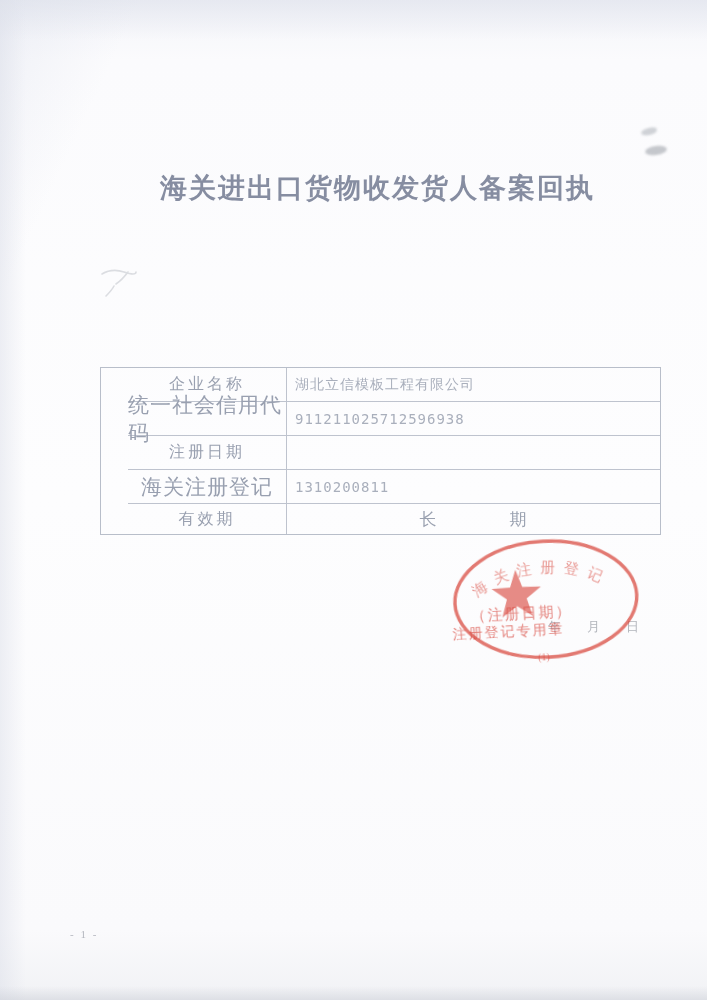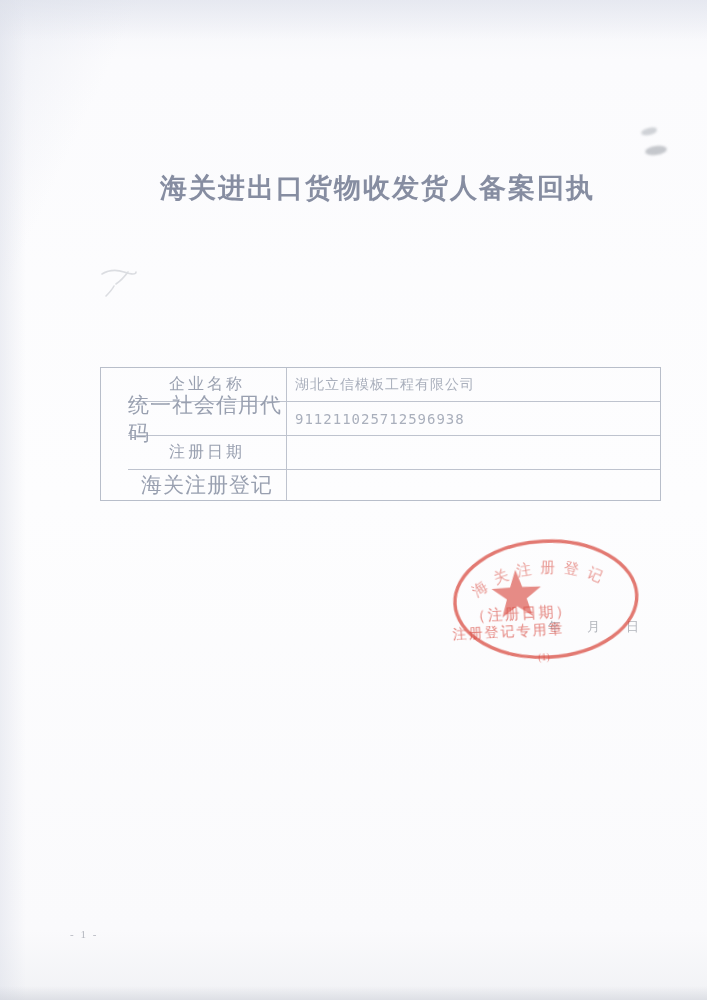--- a/index.html
+++ b/index.html
@@ -92,20 +92,28 @@
   </div>
   <div class="reg-row">
     <div class="cell-label tight">统一社会信用代码</div>
     <div class="cell-value">911211025712596938</div>
   </div>
   <div class="reg-row">
     <div class="cell-label">注册日期</div>
   </div>
   <div class="reg-row">
     <div class="cell-label tight">海关注册登记</div>
+    <div class="cell-value">1310200811</div>
+  </div>
+  <div class="reg-row">
+    <div class="cell-label">有效期</div>
+    <div class="cell-value validity">
+      <span>长</span>
+      <span>期</span>
+    </div>
   </div>
 </div>
 
 <div class="date-fragment">
   <span>年</span>
   <span>月</span>
   <span>日</span>
 </div>
 
 <div class="stamp-wrap">

